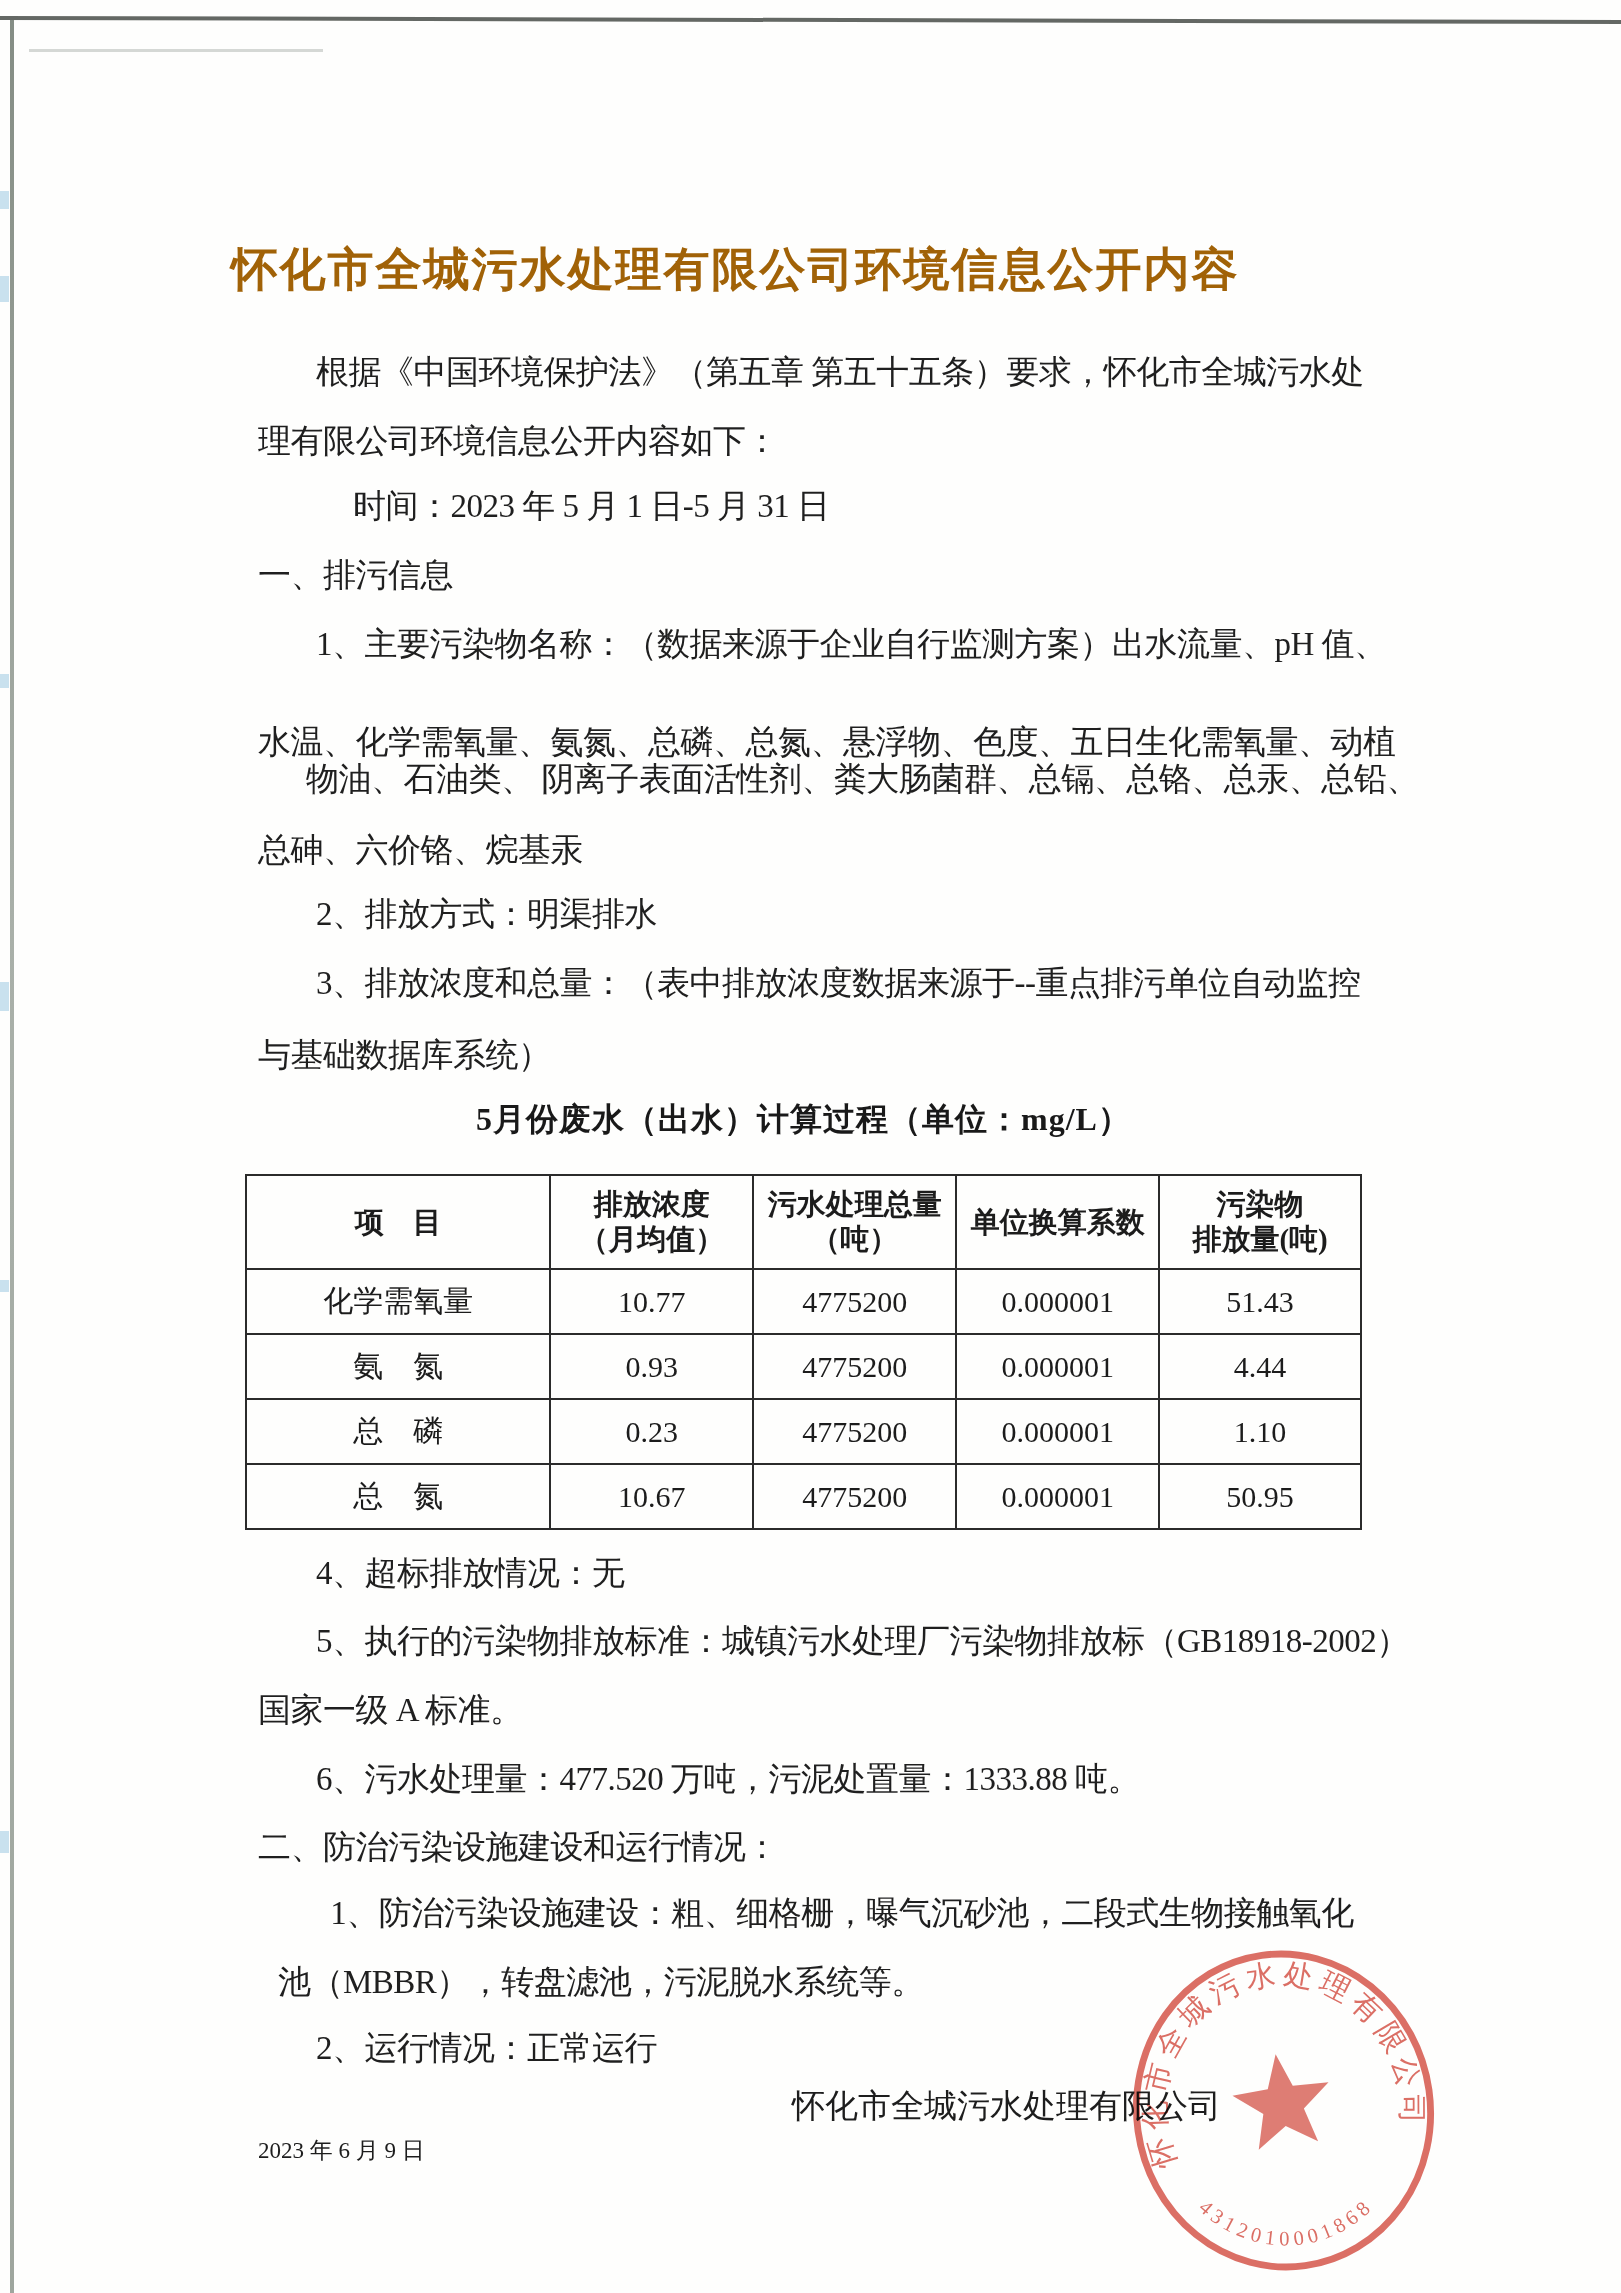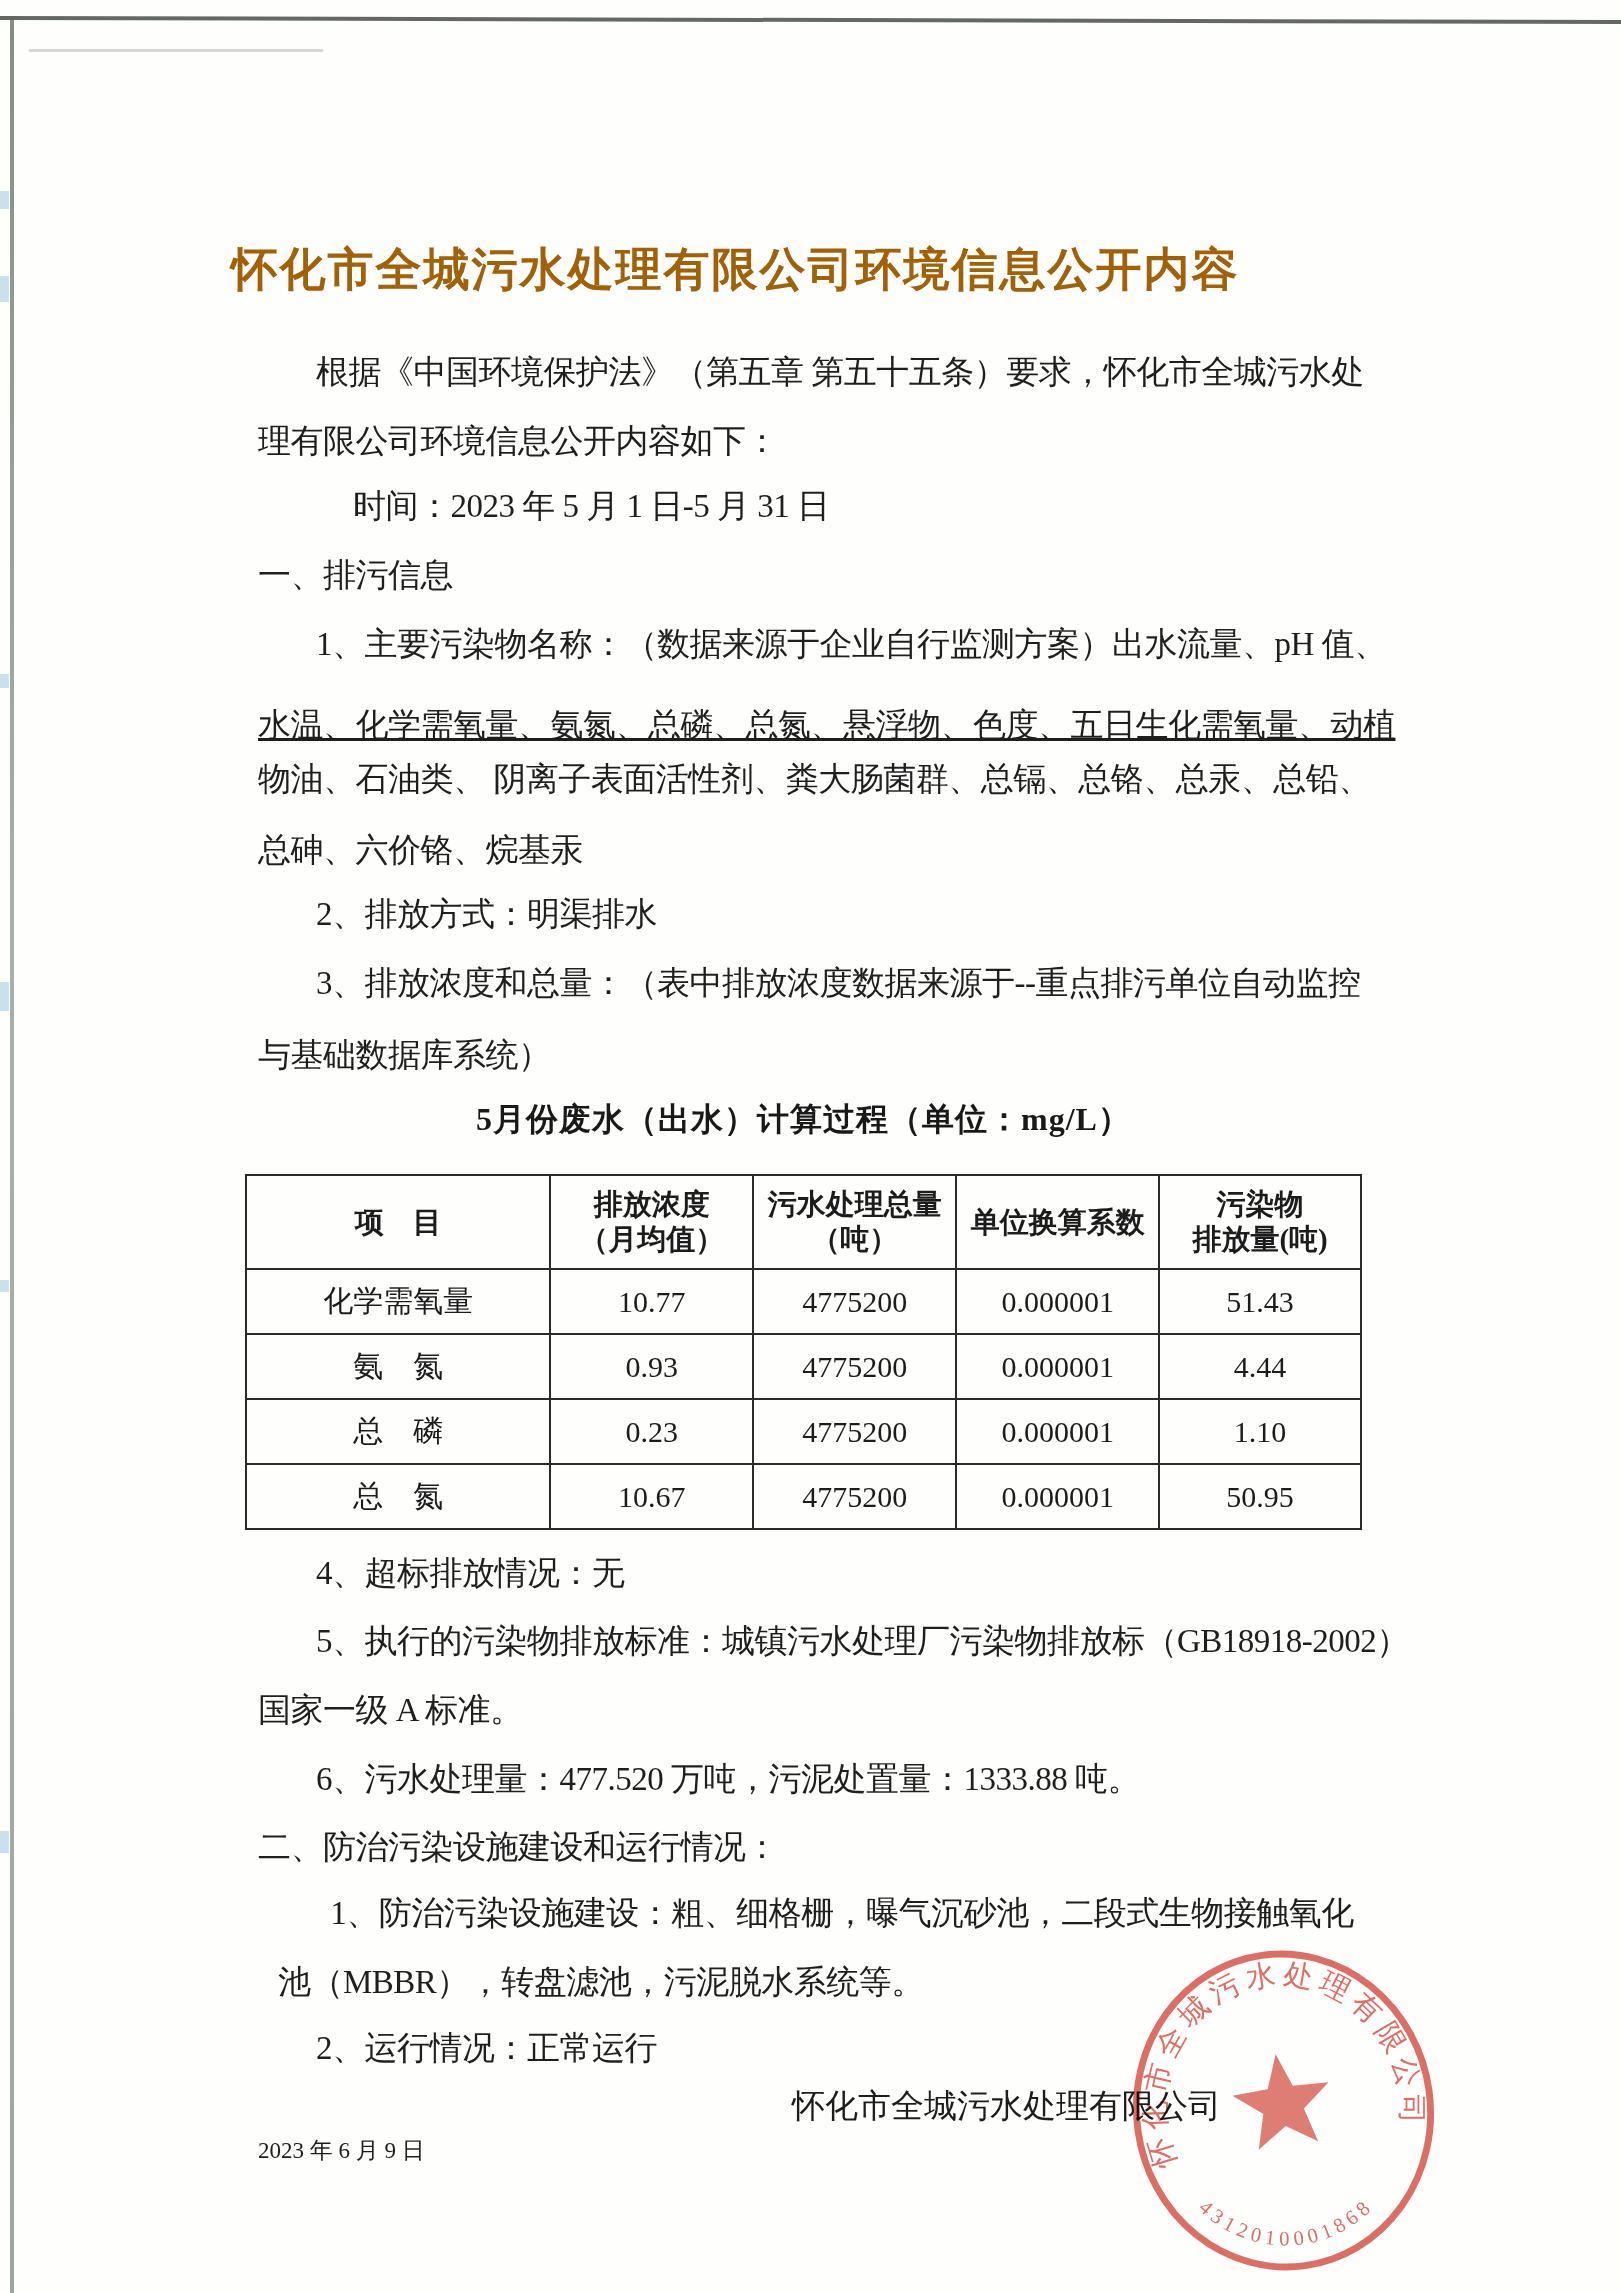--- a/index.html
+++ b/index.html
@@ -59,22 +59,22 @@
   <div class="blue-mark" style="top:1831px;height:21.6px;"></div>
 
   <h1 class="doc-title">怀化市全城污水处理有限公司环境信息公开内容</h1>
 
   <div class="content">
     <div class="line ind-para" style="top:338px;">根据《中国环境保护法》（第五章 第五十五条）要求，怀化市全城污水处</div>
     <div class="line" style="top:407px;">理有限公司环境信息公开内容如下：</div>
     <div class="line ind-time" style="top:472px;">时间：2023 年 5 月 1 日-5 月 31 日</div>
     <div class="line" style="top:541px;">一、排污信息</div>
     <div class="line ind-para" style="top:610px;">1、主要污染物名称：（数据来源于企业自行监测方案）出水流量、pH 值、</div>
-    <div class="line" style="top:691px;text-decoration:underline;">水温、化学需氧量、氨氮、总磷、总氮、悬浮物、色度、五日生化需氧量、动植</div>
-    <div class="line" style="top:745px;">物油、石油类、 阴离子表面活性剂、粪大肠菌群、总镉、总铬、总汞、总铅、</div>
+    <div class="line" style="top:708px;">水温、化学需氧量、氨氮、总磷、总氮、悬浮物、色度、五日生化需氧量、动植</div>
+    <div class="line" style="top:745px;margin-left:48px;">物油、石油类、 阴离子表面活性剂、粪大肠菌群、总镉、总铬、总汞、总铅、</div>
     <div class="line" style="top:816px;">总砷、六价铬、烷基汞</div>
     <div class="line ind-para" style="top:880px;">2、排放方式：明渠排水</div>
     <div class="line ind-para" style="top:949px;">3、排放浓度和总量：（表中排放浓度数据来源于--重点排污单位自动监控</div>
     <div class="line" style="top:1021px;">与基础数据库系统）</div>
     <div class="line ind-para" style="top:1539px;">4、超标排放情况：无</div>
     <div class="line ind-para" style="top:1607px;">5、执行的污染物排放标准：城镇污水处理厂污染物排放标（GB18918-2002）</div>
     <div class="line" style="top:1676px;">国家一级 A 标准。</div>
     <div class="line ind-para" style="top:1745px;">6、污水处理量：477.520 万吨，污泥处置量：1333.88 吨。</div>
     <div class="line" style="top:1813px;">二、防治污染设施建设和运行情况：</div>
     <div class="line ind-para" style="top:1879px;text-align:center;">1、防治污染设施建设：粗、细格栅，曝气沉砂池，二段式生物接触氧化</div>

